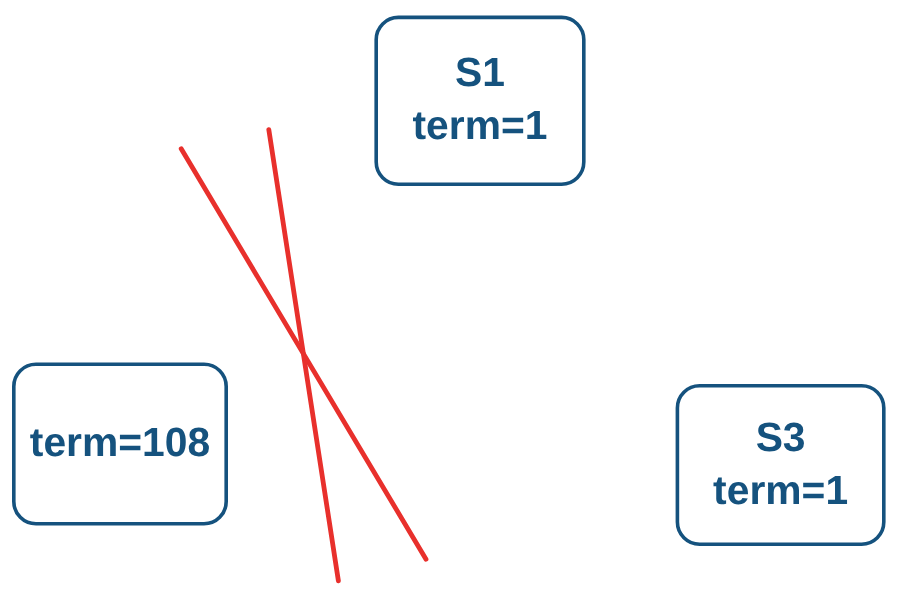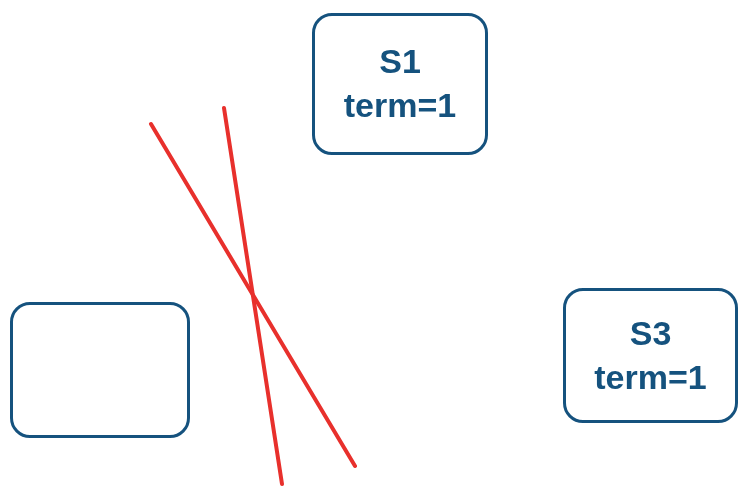--- a/index.html
+++ b/index.html
@@ -34,21 +34,21 @@
     flex-direction: column;
     align-items: center;
     justify-content: center;
     text-align: center;
     font-weight: bold;
     font-size: 34px;
     line-height: 1.28;
   }
   .node-s1 { left: 312px; top: 13px;  width: 176px; height: 142px; }
   .node-s2 { left: 10px;  top: 302px; width: 180px; height: 136px; }
-  .node-s3 { left: 563px; top: 288px; width: 175px; height: 135px; }
+  .node-s3 { left: 563px; top: 320px; width: 175px; height: 135px; }
   .node-name, .node-term {
     display: block;
     white-space: nowrap;
   }
 </style>
 </head>
 <body>
 
 <div class="canvas">
 
@@ -56,20 +56,21 @@
     <line stroke-width="4" stroke-linecap="round" x1="151" y1="124" x2="355" y2="466" stroke="#e8302c"></line>
     <line stroke-width="4" stroke-linecap="round" x1="224" y1="108" x2="282" y2="484" stroke="#e8302c"></line>
   </svg>
 
   <div class="node node-s1">
     <span class="node-name">S1</span>
     <span class="node-term">term=1</span>
   </div>
 
   <div class="node node-s2">
+    <span class="node-term">term=108</span>
   </div>
 
   <div class="node node-s3">
     <span class="node-name">S3</span>
     <span class="node-term">term=1</span>
   </div>
 
 </div>
 
 </body></html>

